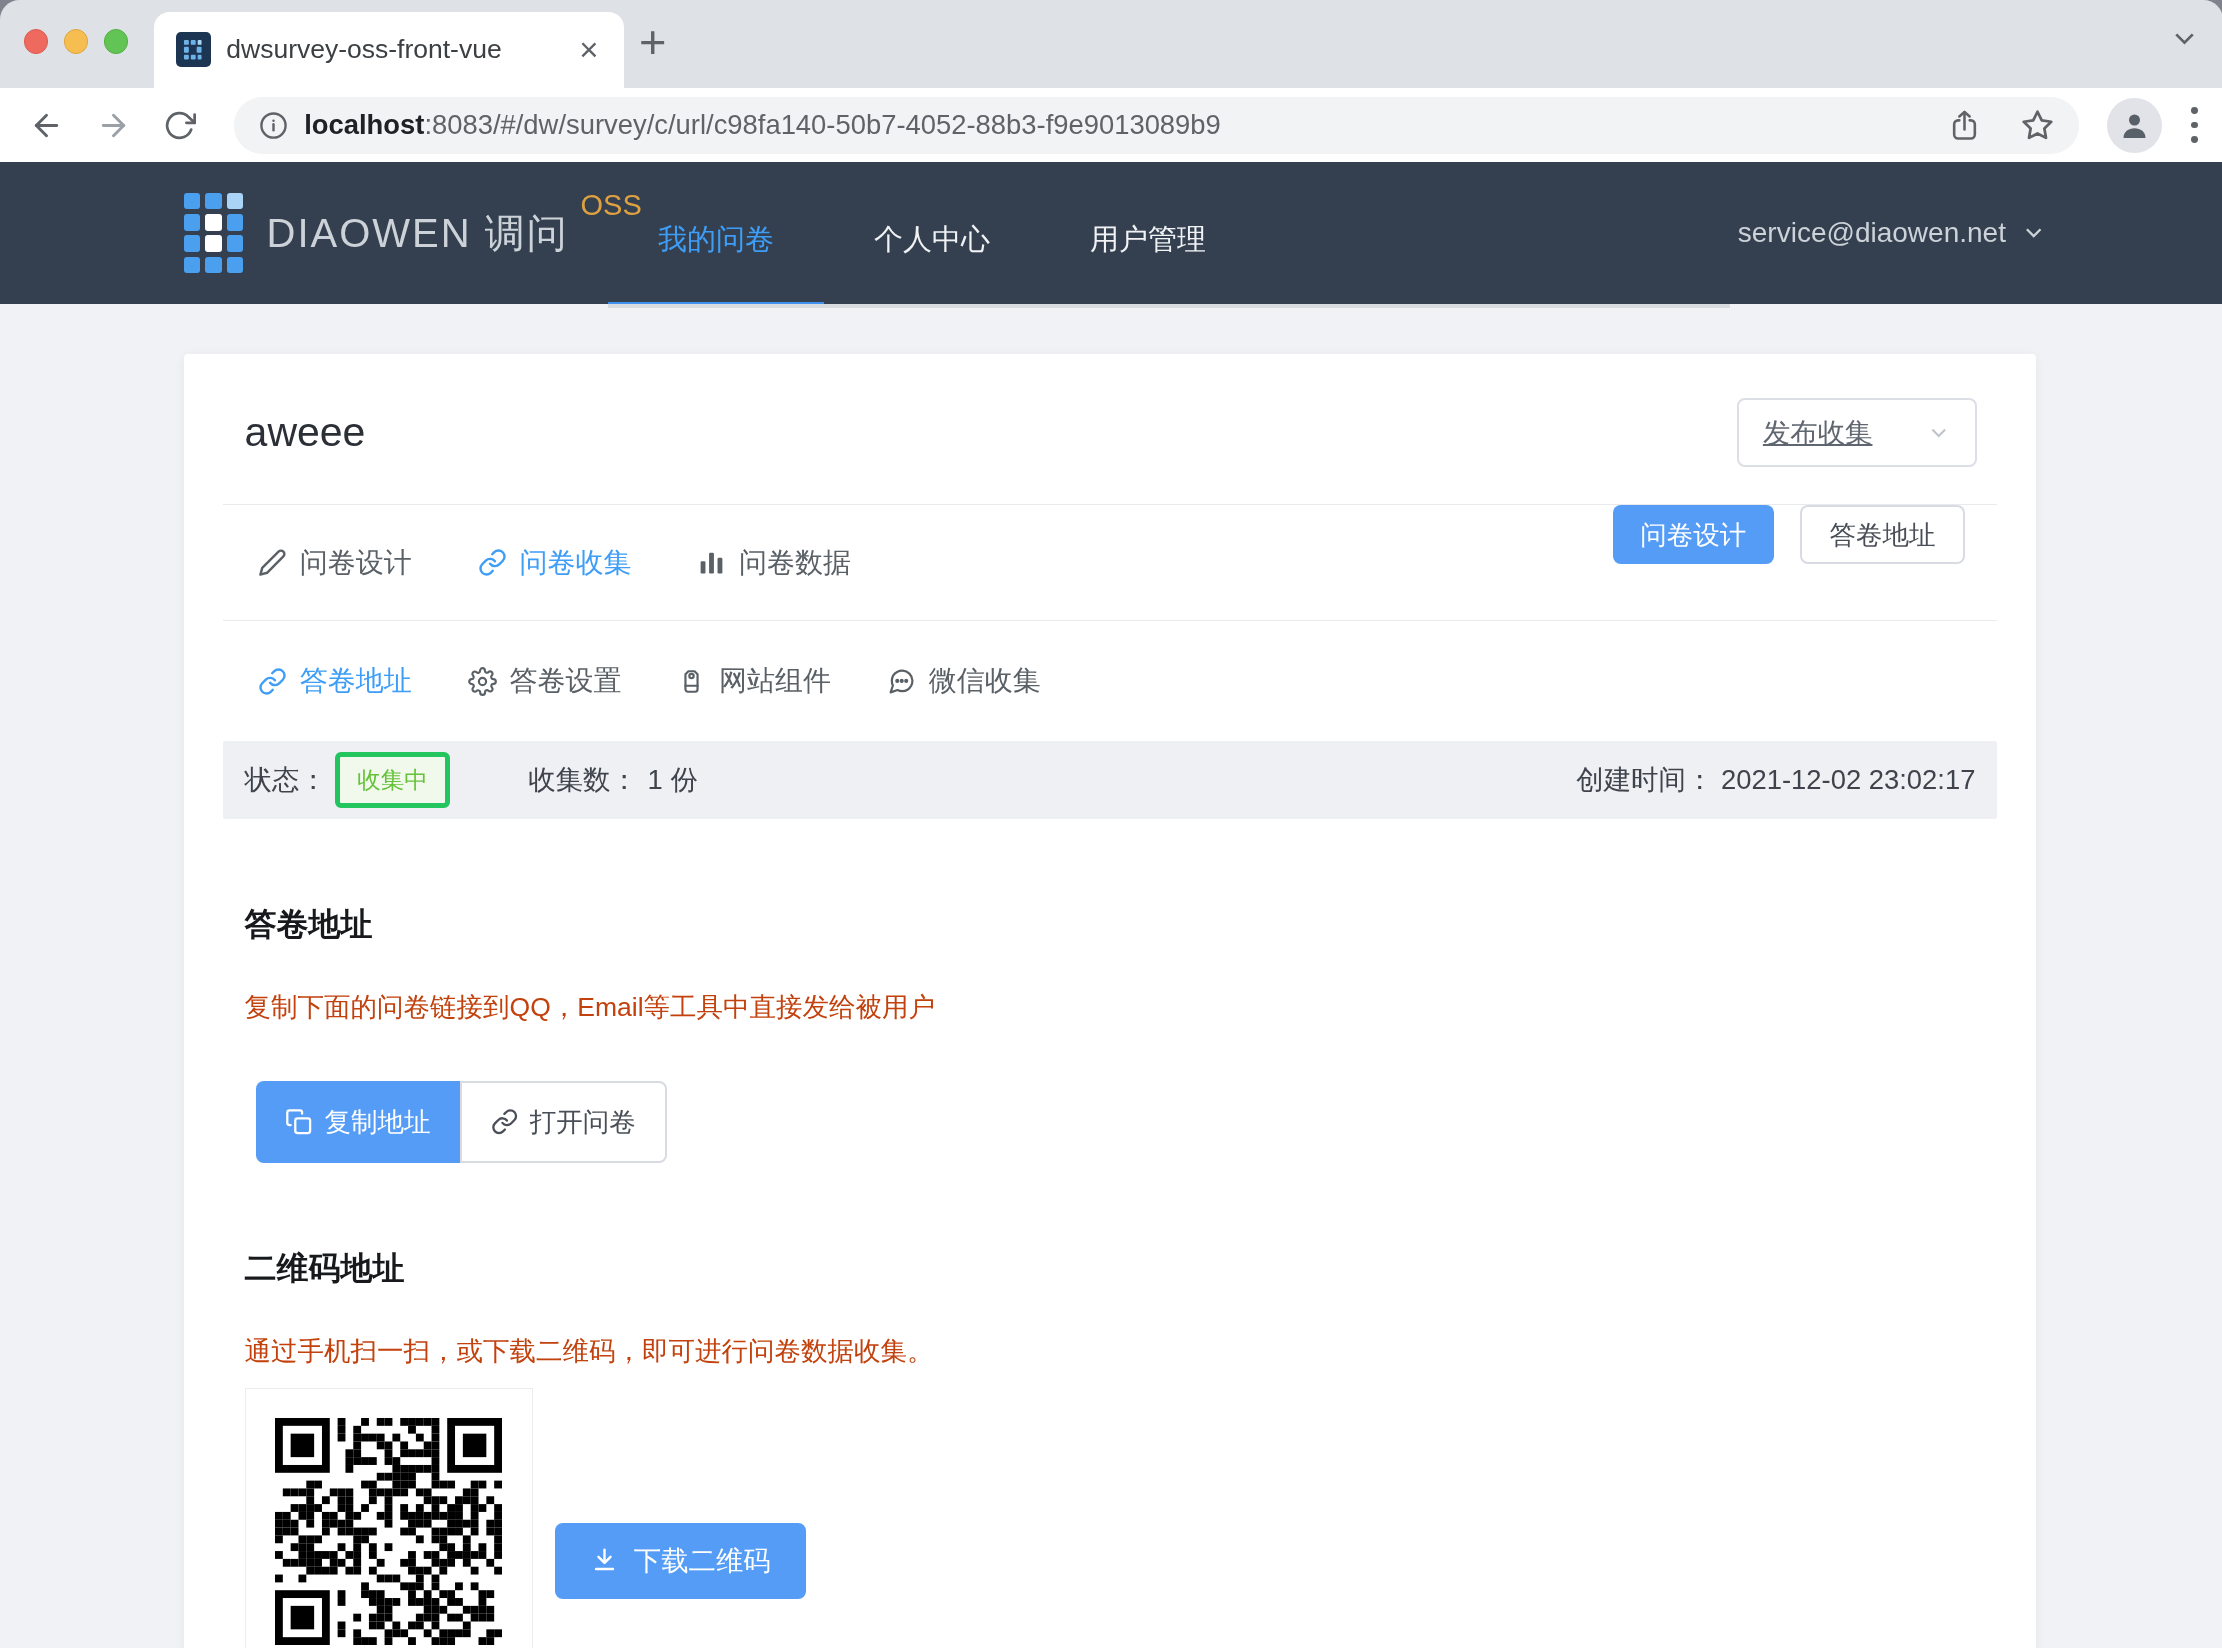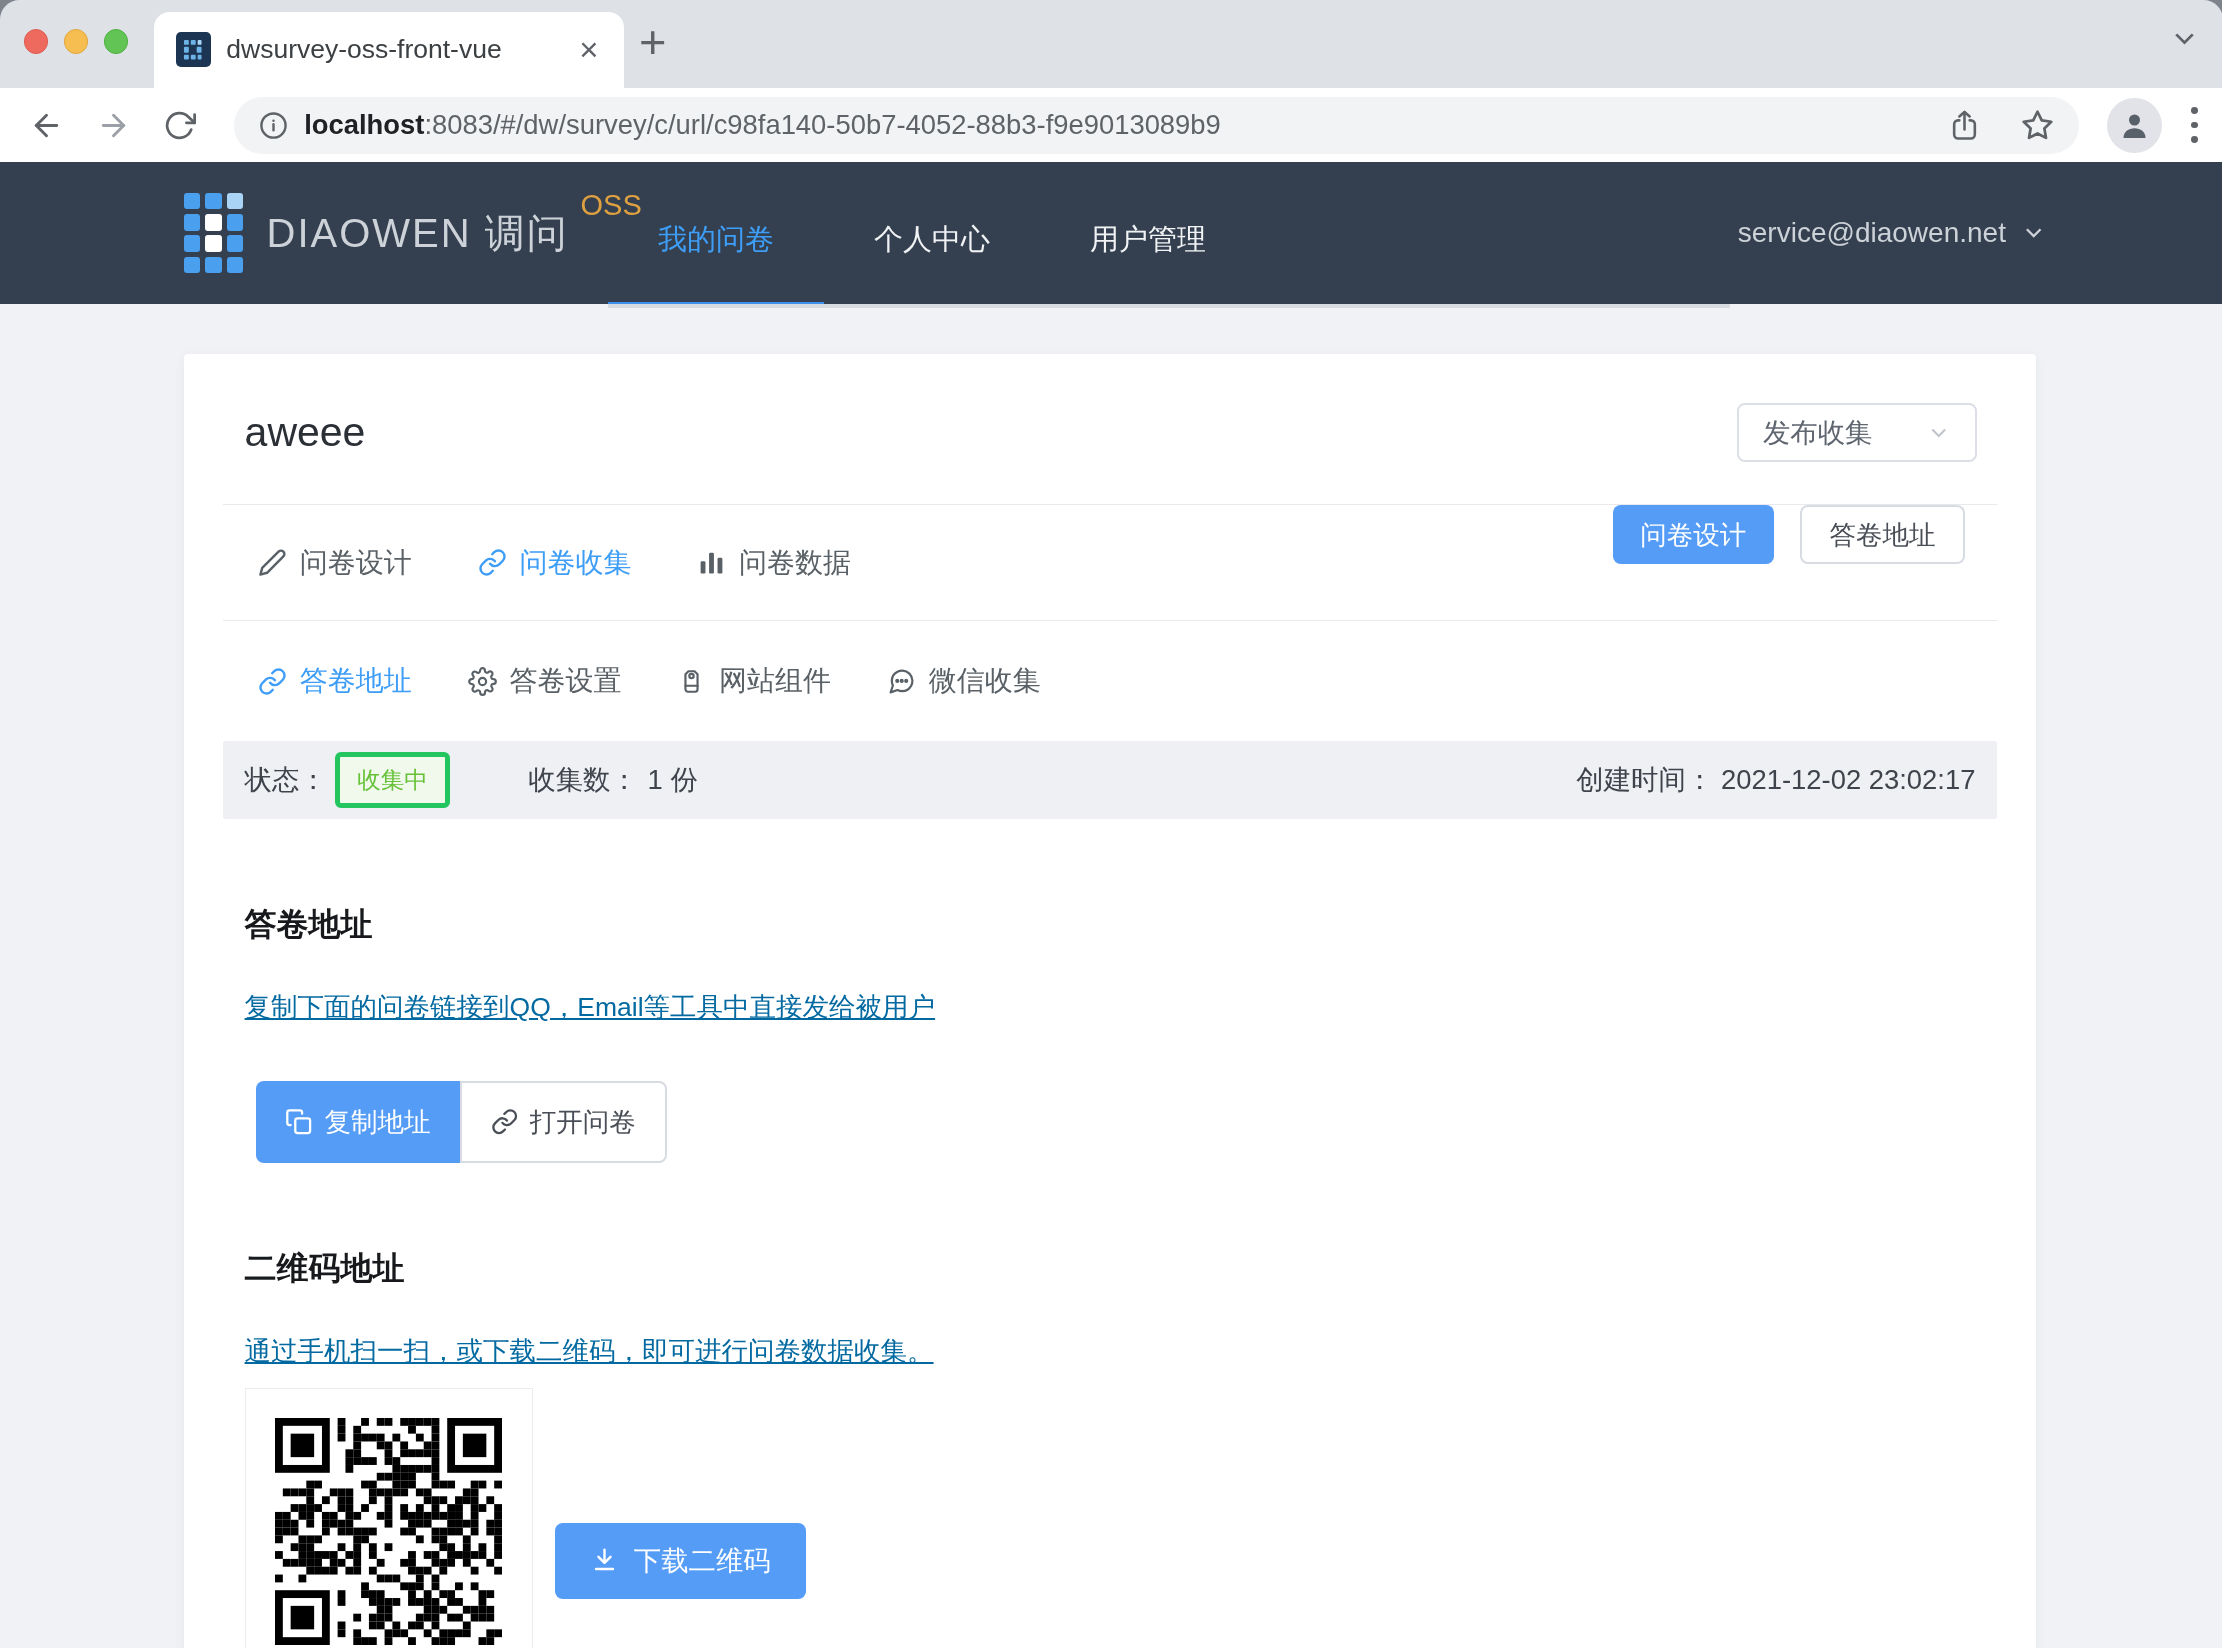--- a/index.html
+++ b/index.html
@@ -54,22 +54,22 @@
   .user { position:absolute; right:176px; top:0; height:142px; display:flex; align-items:center; gap:13.7px;
     font-size:28px; color:#ccd2d8; cursor:pointer; }
 
   
   .page { height:1345px; background:#f0f2f5; position:relative; }
   .card { position:absolute; left:184px; top:50px; width:1852px; height:1372px; background:#fff;
     border-radius:3.9px; box-shadow:0 2px 11.8px rgba(0,0,0,.05); padding:0 39px; }
 
   .title-row { display:flex; justify-content:space-between; align-items:center; padding:44px 19.6px 0 21.6px; height:113px; }
   .survey-title { font-size:41px; color:#2b2f36; }
-  .publish-select { width:240px; height:59px; border:2px solid #dcdfe6; border-radius:7.8px; background:#fff;
-    display:flex; align-items:center; justify-content:space-between; padding:0 23.5px; font-size:27.4px; color:#5f6670; cursor:pointer; }
+  .publish-select { width:240px; height:69px; border:2px solid #dcdfe6; border-radius:7.8px; background:#fff;
+    display:flex; align-items:center; justify-content:space-between; padding:0 23.5px; font-size:27.4px; color:#5f6670; cursor:pointer;text-decoration:underline; }
 
   .divider { height:1px; background:#e8eaed; }
   .d1 { margin-top:37px; }
 
   .tab-row { height:115px; display:flex; padding-left:35px; }
   .m-tab { display:flex; align-items:center; gap:12.7px; font-size:28px; color:#596066; margin-right:66px; cursor:pointer; }
   .m-tab.active { color:#3e9ef7; }
   .row-buttons { margin-left:auto; display:flex; gap:26.5px; padding-right:32px; }
   .btn { height:59px; padding:0 27.4px; border-radius:7.8px; font-size:26.5px; display:flex; align-items:center;
     justify-content:center; cursor:pointer; border:none; font-family:inherit; }
@@ -83,21 +83,21 @@
   .status-bar { height:78px; background:#eef0f4; border-radius:2px; display:flex; align-items:center;
     padding:0 21.6px; font-size:27.4px; color:#3f444c; }
   .badge { background:#f0f9eb; border:5px solid #22c55e; color:#67c23a; font-size:23.5px;
     padding:6.9px 17.6px; border-radius:5.9px; margin-left:7.8px; }
   .count { margin-left:78px; }
   .count-val { margin-left:9.8px; }
   .created { margin-left:auto; }
   .created-val { margin-left:7.8px; }
 
   .section-heading { margin:86px 0 0 21.6px; font-size:32px; font-weight:700; color:#17191c; line-height:39px; }
-  .section-desc { margin:47px 0 0 21.6px; font-size:26.5px; color:#0369a1; line-height:33px;text-decoration:underline; }
+  .section-desc { margin:47px 0 0 21.6px; font-size:26.5px; color:#c2410c; line-height:33px; }
 
   .link-row { margin:57px 0 0 21.6px; display:flex; align-items:stretch; height:82px; }
   .url-input { width:782px; border:2px solid #d8dce2; border-radius:7.8px; padding:0 27.4px; font-size:26.5px;
     color:#5f6670; font-family:inherit; outline:none; background:#fff; }
   .btn-group { margin-left:11.8px; display:flex; }
   .grp-btn { display:flex; align-items:center; gap:11.8px; font-size:26.5px; padding:0 29px; cursor:pointer;
     border:none; font-family:inherit; }
   .copy-btn { background:#549cf6; color:#fff; border-radius:7.8px 0 0 7.8px; }
   .open-btn { background:#fff; color:#4a4f57; border:2px solid #d8dce2; border-radius:0 7.8px 7.8px 0; }
 

